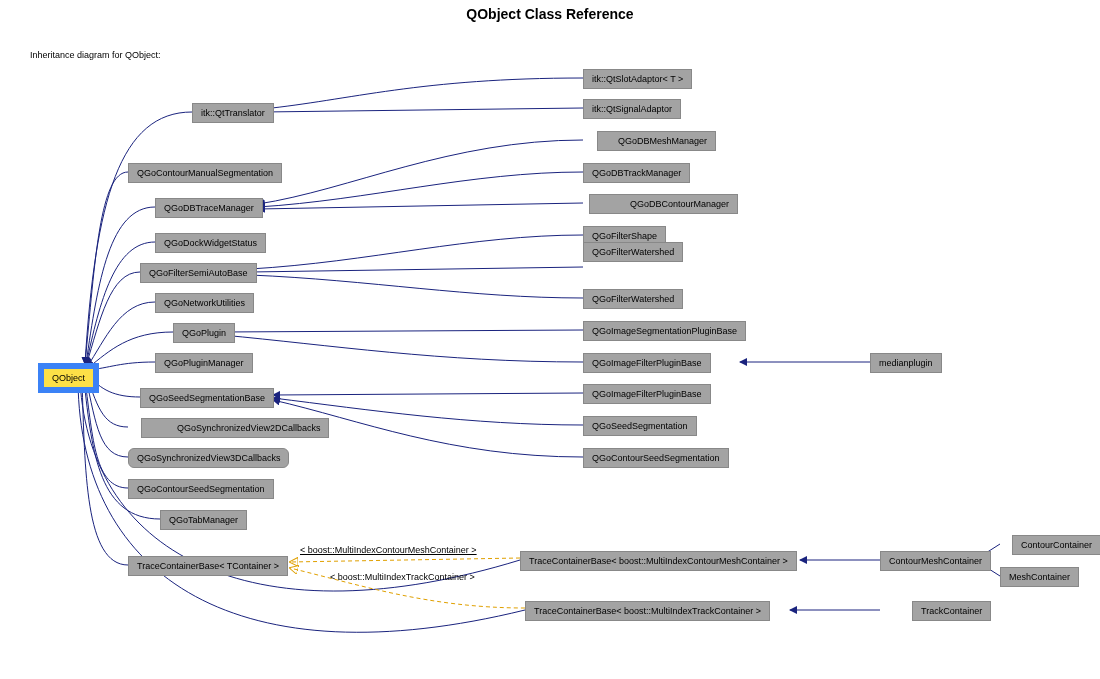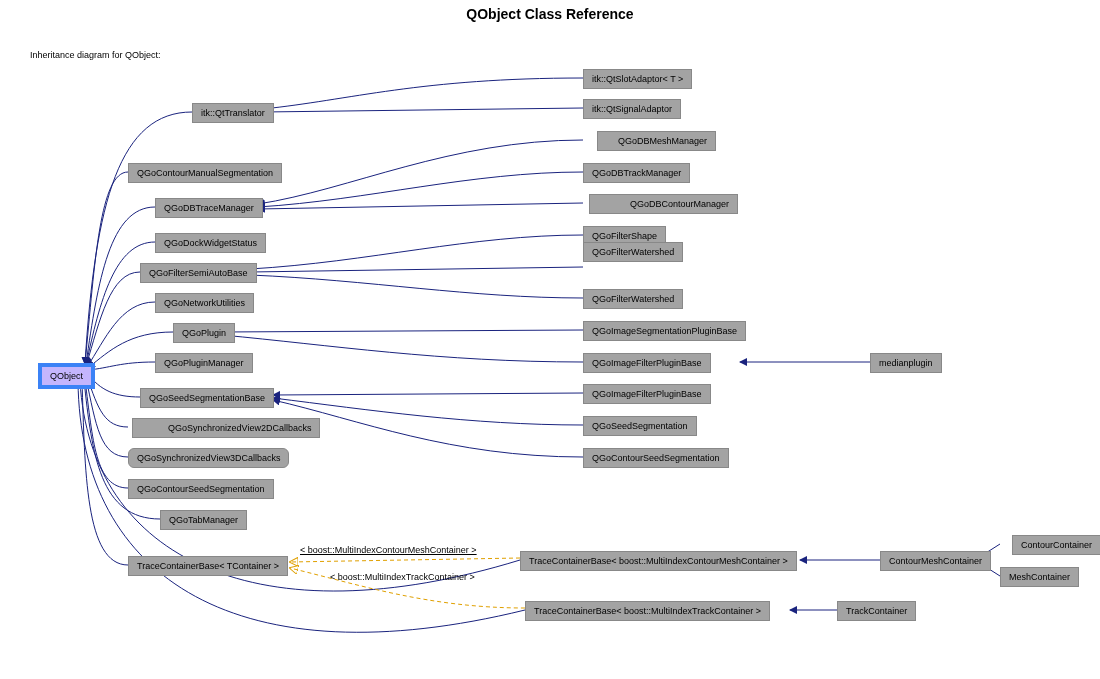--- a/index.html
+++ b/index.html
@@ -33,22 +33,22 @@
     border: 1px solid #888;
     background: #a3a3a3;
     padding: 2px 8px;
     font-size: 9px;
     line-height: 14px;
     color: #000;
     white-space: nowrap;
     box-sizing: border-box;
   }
   .root {
-    background: #c4b5fd;
-    border: 4px solid #3b82f6;
+    background: #fde047;
+    border: 6px solid #3b82f6;
   }
   .tparam {
     position: absolute;
     font-size: 9px;
     color: #000;
     white-space: nowrap;
   }
   svg.edges {
     position: absolute;
     left: 0;
@@ -143,21 +143,21 @@
 
 <div class="node" style="left:192px; top:103px;">itk::QtTranslator</div>
 <div class="node" style="left:128px; top:163px;">QGoContourManualSegmentation</div>
 <div class="node" style="left:155px; top:198px;">QGoDBTraceManager</div>
 <div class="node" style="left:155px; top:233px;">QGoDockWidgetStatus</div>
 <div class="node" style="left:140px; top:263px;">QGoFilterSemiAutoBase</div>
 <div class="node" style="left:155px; top:293px;">QGoNetworkUtilities</div>
 <div class="node" style="left:173px; top:323px;">QGoPlugin</div>
 <div class="node" style="left:155px; top:353px;">QGoPluginManager</div>
 <div class="node" style="left:140px; top:388px;">QGoSeedSegmentationBase</div>
-<div class="node" style="left:132px; top:418px;padding-left:35px;">QGoSynchronizedView2DCallbacks</div>
+<div class="node" style="left:141px; top:418px;padding-left:35px;">QGoSynchronizedView2DCallbacks</div>
 <div class="node" style="left:128px; top:448px;border-radius:6px;">QGoSynchronizedView3DCallbacks</div>
 <div class="node" style="left:128px; top:479px;">QGoContourSeedSegmentation</div>
 <div class="node" style="left:160px; top:510px;">QGoTabManager</div>
 <div class="node" style="left:128px; top:556px;">TraceContainerBase&lt; TContainer &gt;</div>
 
 <div class="node" style="left:583px; top:69px;">itk::QtSlotAdaptor&lt; T &gt;</div>
 <div class="node" style="left:583px; top:99px;">itk::QtSignalAdaptor</div>
 <div class="node" style="left:597px; top:131px;padding-left:20px;">QGoDBMeshManager</div>
 <div class="node" style="left:583px; top:163px;">QGoDBTrackManager</div>
 <div class="node" style="left:589px; top:194px;padding-left:40px;">QGoDBContourManager</div>
@@ -167,19 +167,19 @@
 <div class="node" style="left:583px; top:321px;">QGoImageSegmentationPluginBase</div>
 <div class="node" style="left:583px; top:353px;">QGoImageFilterPluginBase</div>
 <div class="node" style="left:583px; top:384px;">QGoImageFilterPluginBase</div>
 <div class="node" style="left:583px; top:416px;">QGoSeedSegmentation</div>
 <div class="node" style="left:583px; top:448px;">QGoContourSeedSegmentation</div>
 <div class="node" style="left:520px; top:551px;">TraceContainerBase&lt; boost::MultiIndexContourMeshContainer &gt;</div>
 <div class="node" style="left:525px; top:601px;">TraceContainerBase&lt; boost::MultiIndexTrackContainer &gt;</div>
 
 <div class="node" style="left:870px; top:353px;">medianplugin</div>
 <div class="node" style="left:880px; top:551px;">ContourMeshContainer</div>
-<div class="node" style="left:837px; top:601px;">TrackContainer</div>
+<div class="node" style="left:912px; top:601px;">TrackContainer</div>
 
 <div class="node" style="left:1000px; top:535px;margin-left:12px;">ContourContainer</div>
 <div class="node" style="left:1000px; top:567px;">MeshContainer</div>
 
 <div class="tparam" style="left:300px; top:545px;text-decoration:underline;">&lt; boost::MultiIndexContourMeshContainer &gt;</div>
 <div class="tparam" style="left:330px; top:572px;">&lt; boost::MultiIndexTrackContainer &gt;</div>
 
 </body></html>

